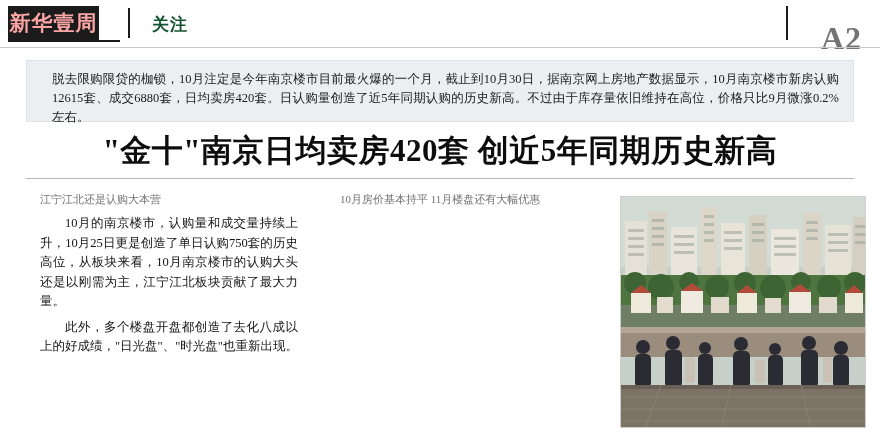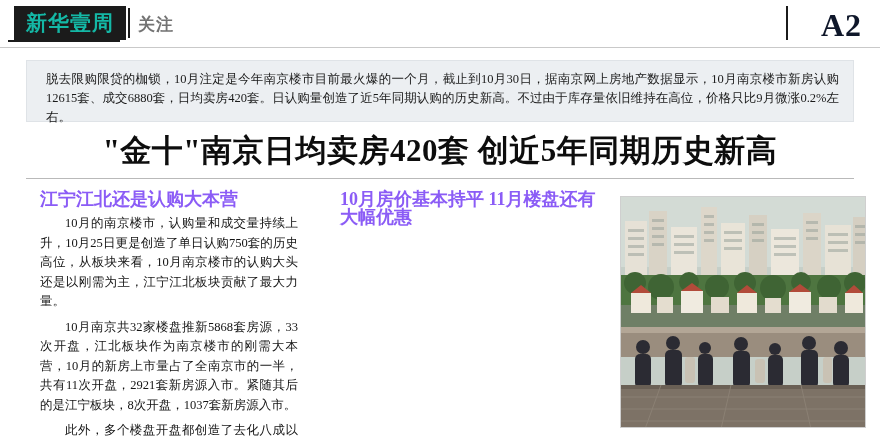--- a/index.html
+++ b/index.html
@@ -24,25 +24,25 @@
   
   .masthead {
     position: absolute;
     left: 0; top: 0;
     width: 880px;
     height: 48px;
     background: #ffffff;
   }
   .logo-block {
     position: absolute;
-    left: 14px; top: 6px;
-    width: 112px;
+    left: 8px; top: 6px;
+    width: 91px;
     height: 34px;
     background: #1b1b1b;
-    color: #14b8a6;
+    color: #fca5a5;
     display: flex;
     align-items: center;
     justify-content: center;
     letter-spacing: 1px;
   }
   .logo-text {
     font-family: "Liberation Serif", serif;
     font-size: 21px;
     font-weight: bold;
     line-height: 1;
@@ -57,57 +57,57 @@
     background: #1b1b1b;
   }
   .section-divider {
     position: absolute;
     left: 128px; top: 8px;
     width: 2px; height: 30px;
     background: #1b1b1b;
   }
   .section-label {
     position: absolute;
-    left: 138px; top: 13px;
+    left: 152px; top: 13px;
     font-size: 17px;
     font-weight: bold;
-    color: #737373;
+    color: #14532d;
     letter-spacing: 1px;
   }
   .page-num-rule {
     position: absolute;
     right: 92px; top: 6px;
     width: 2px; height: 34px;
     background: #1b1b1b;
   }
   .page-num {
     position: absolute;
-    right: 18px; top: 7px;
+    right: 18px; top: 20px;
     font-size: 32px;
     font-weight: bold;
     letter-spacing: 1px;
-    color: #0f172a;
+    color: #737373;
   }
   .masthead-rule {
     position: absolute;
     left: 0; top: 47px;
     width: 880px; height: 1px;
     background: #c9c9c9;
   }
 
   
   .lead-box {
     position: absolute;
     left: 26px; top: 60px;
     width: 828px;
     height: 62px;
     background: #eceff2;
     border: 1px solid #dfe3e7;
     box-sizing: border-box;
-    padding: 9px 14px 0 19px;
+    padding: 9px 14px 0 25px;
   }
   .lead-text {
     font-size: 12.5px;
     line-height: 19px;
     text-align: justify;
     color: #1a1a1a;
     font-family: "Liberation Serif", serif;
   }
 
   
@@ -132,23 +132,23 @@
 
   
   .col {
     position: absolute;
     top: 190px;
     width: 258px;
   }
   .col-1 { left: 40px; }
   .col-2 { left: 340px; }
   .subhead {
-    font-size: 18px;
-    font-weight: bold;
-    color: #8b5cf6;
+    font-size: 11px;
+    font-weight: normal;
+    color: #737373;
     margin: 0 0 6px 0;
     line-height: 18px;
   }
   .para {
     font-size: 12.5px;
     line-height: 19.5px;
     text-align: justify;
     margin: 0 0 6px 0;
     text-indent: 25px;
     color: #141414;
@@ -186,21 +186,20 @@
   <div class="lead-box">
     <div class="lead-text">脱去限购限贷的枷锁，10月注定是今年南京楼市目前最火爆的一个月，截止到10月30日，据南京网上房地产数据显示，10月南京楼市新房认购12615套、成交6880套，日均卖房420套。日认购量创造了近5年同期认购的历史新高。不过由于库存量依旧维持在高位，价格只比9月微涨0.2%左右。</div>
   </div>
 
   <div class="headline">"金十"南京日均卖房420套 创近5年同期历史新高</div>
   <div class="headline-rule"></div>
 
   <div class="col col-1">
     <div class="subhead">江宁江北还是认购大本营</div>
     <p class="para">10月的南京楼市，认购量和成交量持续上升，10月25日更是创造了单日认购750套的历史高位，从板块来看，10月南京楼市的认购大头还是以刚需为主，江宁江北板块贡献了最大力量。</p>
-    <p class="para">10月南京共32家楼盘推新5868套房源，33次开盘，江北板块作为南京楼市的刚需大本营，10月的新房上市量占了全南京市的一半，共有11次开盘，2921套新房源入市。紧随其后的是江宁板块，8次开盘，1037套新房源入市。</p>
     <p class="para">此外，多个楼盘开盘都创造了去化八成以上的好成绩，"日光盘"、"时光盘"也重新出现。</p>
   </div>
 
   <div class="col col-2">
     <div class="subhead">10月房价基本持平 11月楼盘还有大幅优惠</div>
   </div>
 
   <div class="photo">
     <svg width="246" height="232" viewBox="0 0 246 232" xmlns="http://www.w3.org/2000/svg">
 

